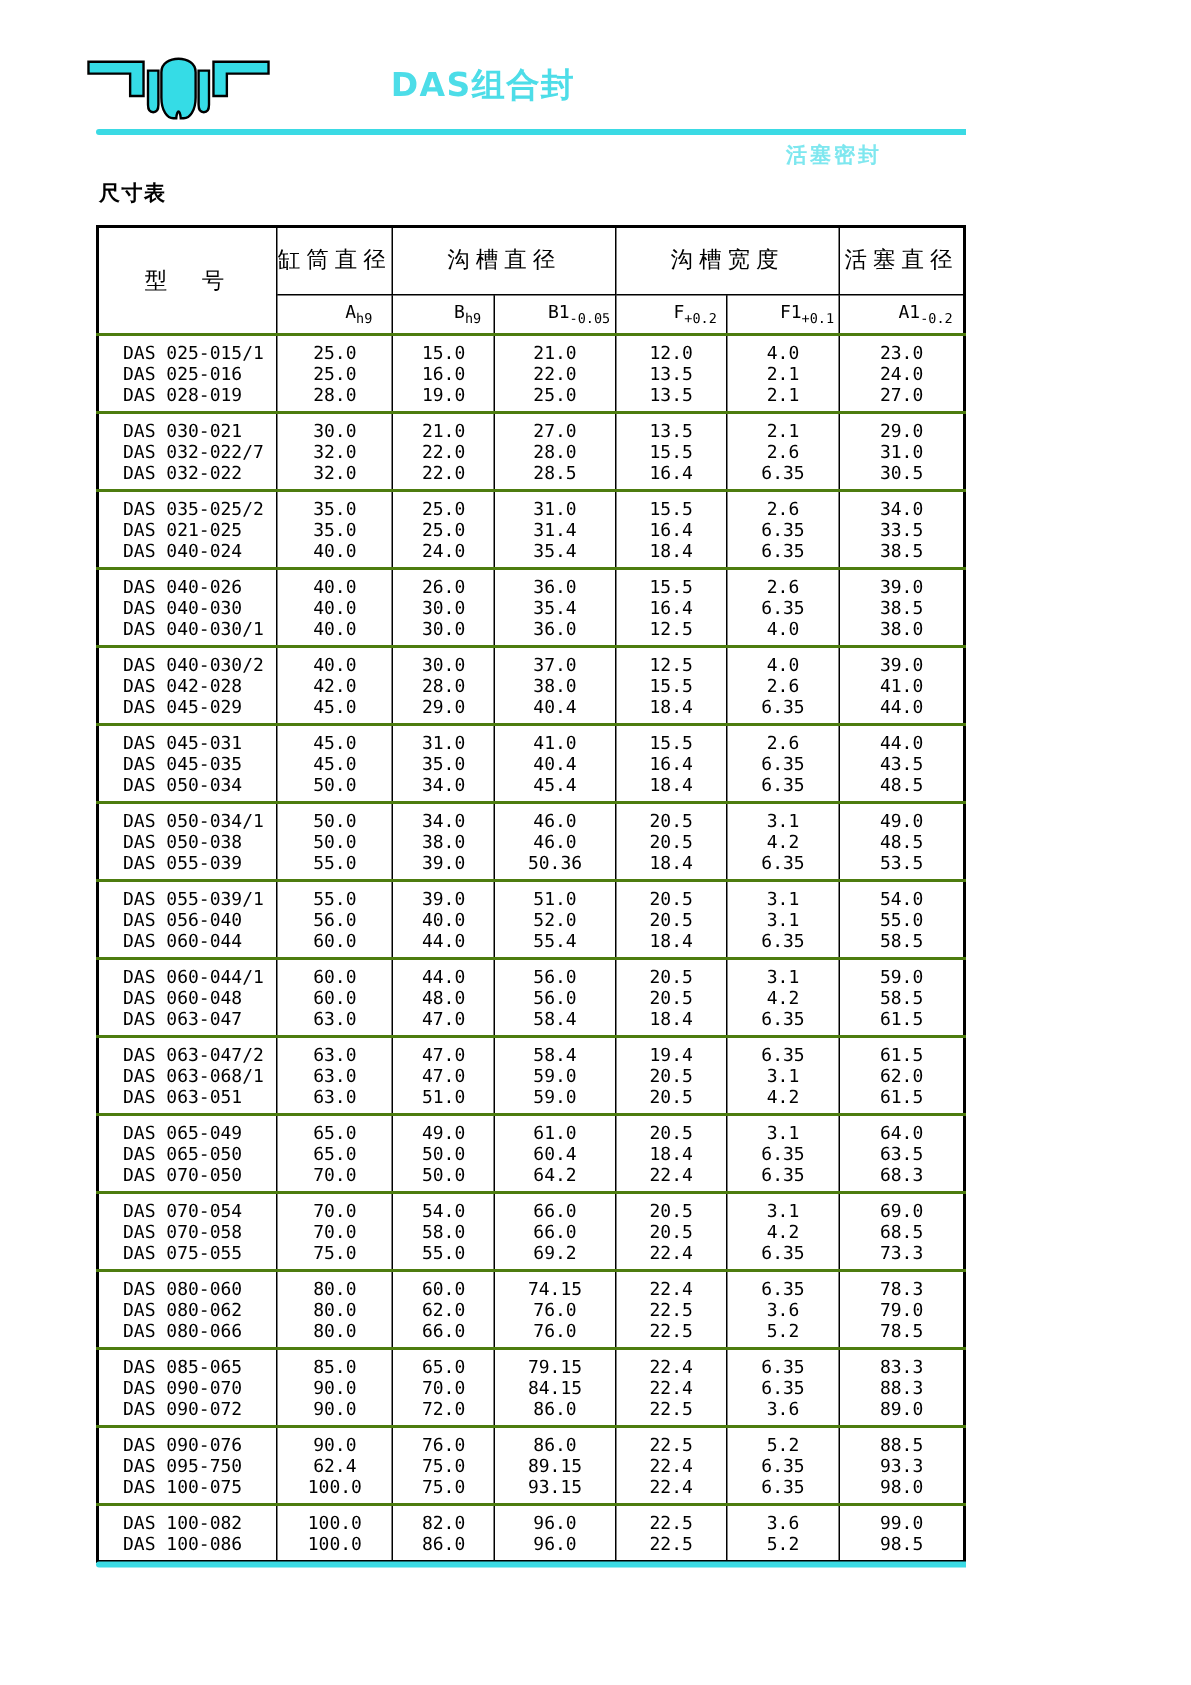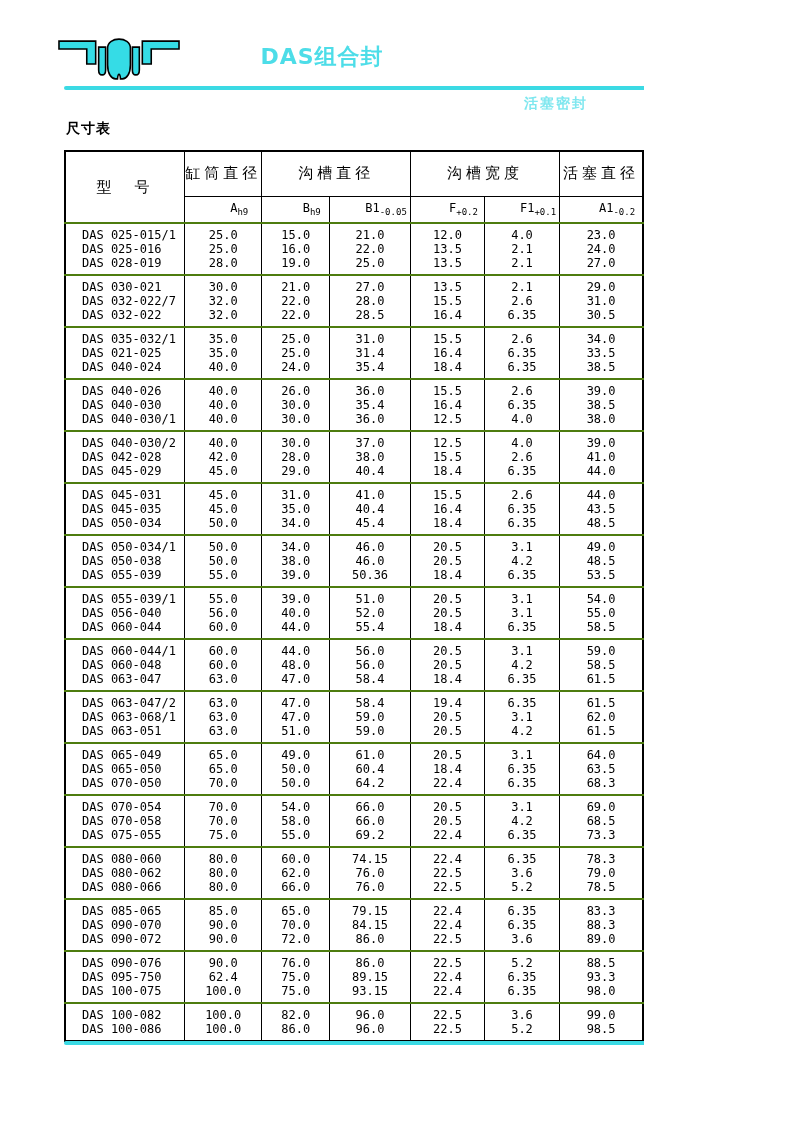--- a/index.html
+++ b/index.html
@@ -157,21 +157,21 @@
           <td>32.0</td>
           <td>22.0</td>
           <td>28.5</td>
           <td>16.4</td>
           <td>6.35</td>
           <td>30.5</td>
         </tr>
       </tbody>
       <tbody>
         <tr>
-          <td class="model">DAS 035-032/1</td>
+          <td class="model">DAS 035-025/2</td>
           <td>35.0</td>
           <td>25.0</td>
           <td>31.0</td>
           <td>15.5</td>
           <td>2.6</td>
           <td>34.0</td>
         </tr>
         <tr>
           <td class="model">DAS 021-025</td>
           <td>35.0</td>

